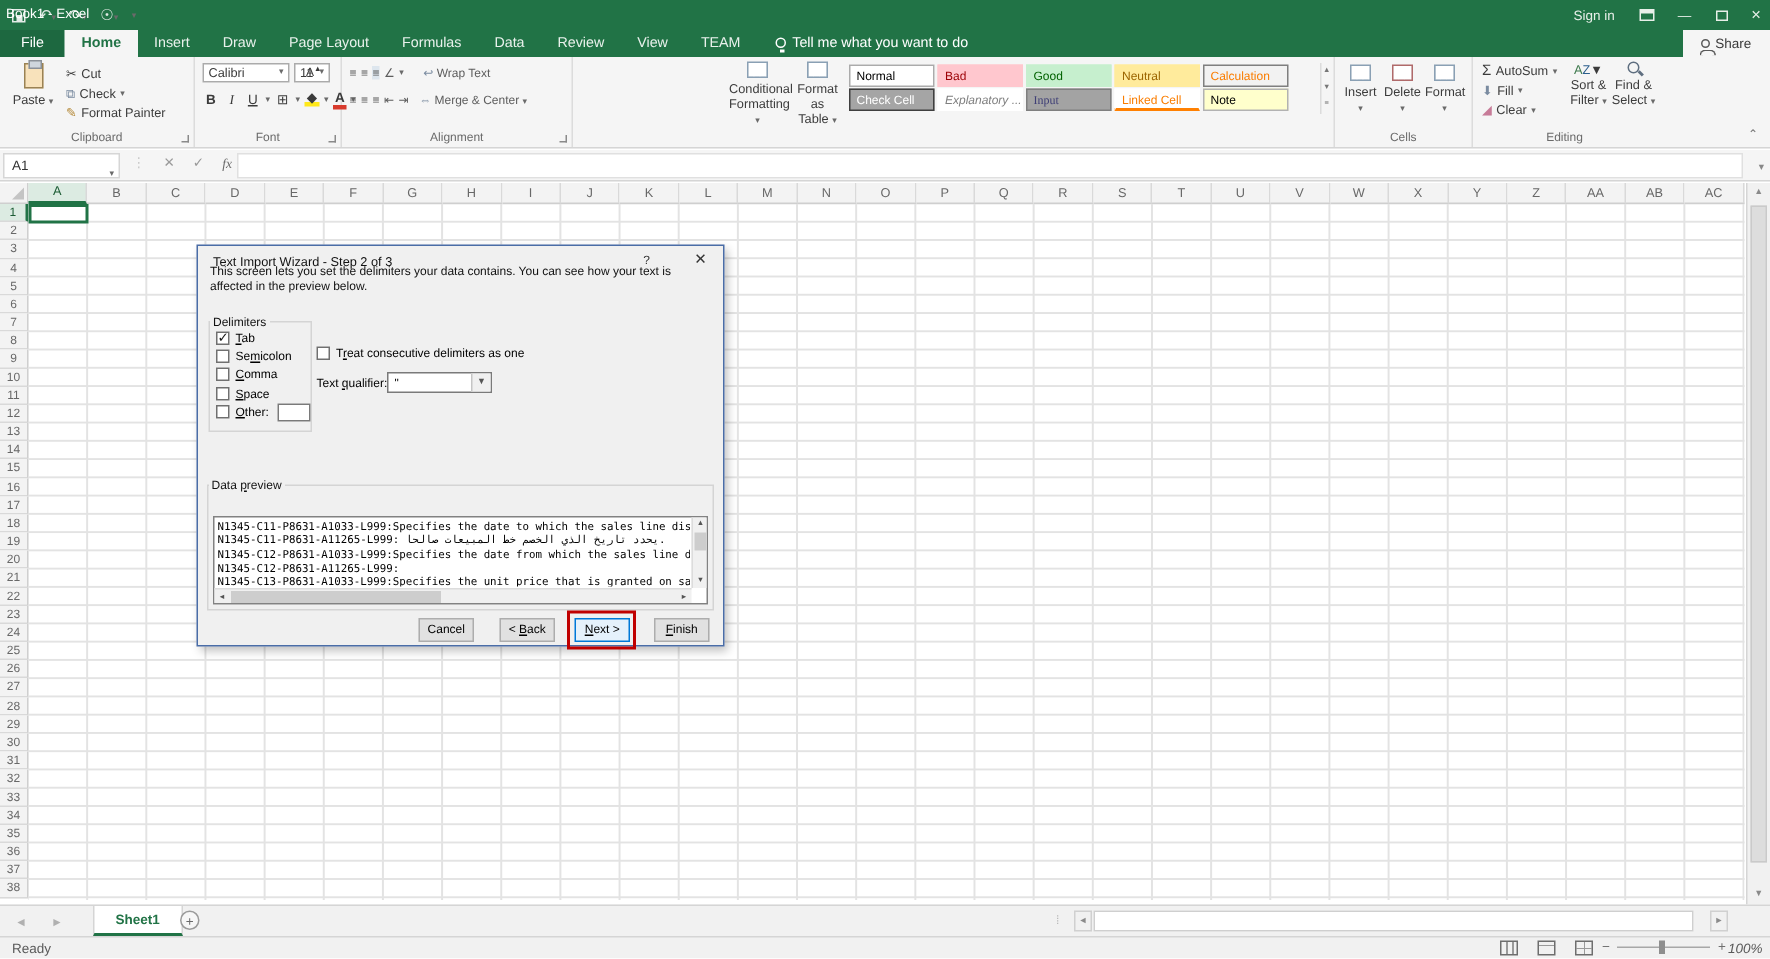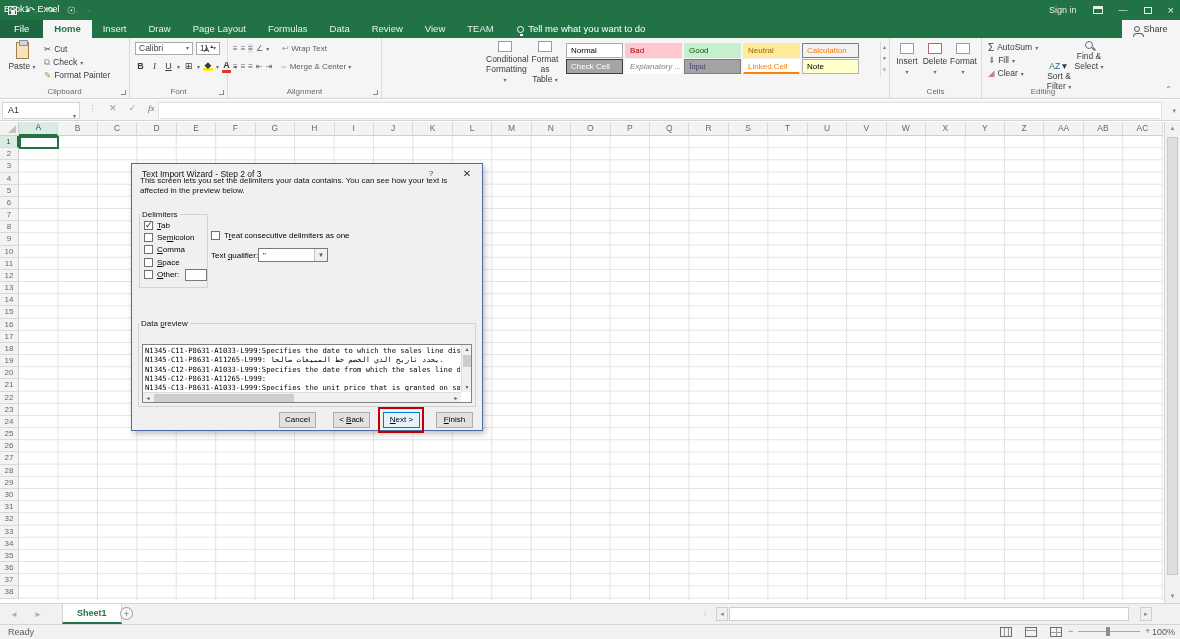--- a/index.html
+++ b/index.html
@@ -92,21 +92,21 @@
   .statusbar { position:absolute; left:0; top:624px; width:1180px; height:15px; background:#f1f1f1; border-top:1px solid #d5d5d5; color:#5a5a5a; }
   .ready { position:absolute; left:8px; top:2px; font-size:9px; }
   .views { position:absolute; left:1000px; top:2px; display:flex; gap:13px; }
   .sb-ico { display:inline-block; width:12px; height:10px; border:1px solid #6e6e6e; background:linear-gradient(to right,transparent 3px,#9a9a9a 3px 4px,transparent 4px 7px,#9a9a9a 7px 8px,transparent 8px); }
   .sb-ico.pl { background:linear-gradient(to bottom,transparent 2px,#9a9a9a 2px 3px,transparent 3px); }
   .sb-ico.pb { background:linear-gradient(to bottom,transparent 4px,#9a9a9a 4px 5px,transparent 5px),linear-gradient(to right,transparent 5px,#9a9a9a 5px 6px,transparent 6px); }
   .zoomctl { position:absolute; left:1068px; top:1px; display:flex; align-items:center; gap:5px; color:#6e6e6e; }
   .ztrack { position:relative; width:62px; height:1px; background:#a8a8a8; }
   .ztick { position:absolute; left:30px; top:-3px; width:1px; height:7px; background:#a8a8a8; }
   .zthumb { position:absolute; left:28px; top:-4px; width:4px; height:9px; background:#8e8e8e; }
-  .zoomlabel { position:absolute; left:1152px; top:2px; font-size:9px; color:#5a5a5a; }
+  .zoomlabel { position:absolute; left:1152px; top:2px; font-size:9px; color:#5a5a5a;font-style:italic; }
 
   
   .dialog { position:absolute; left:131px; top:163px; width:352px; height:268px; background:#f0f0f0; border:1px solid #4a6da7; box-shadow:2px 3px 6px rgba(0,0,0,.25); font-size:8px; color:#000; }
   .dlg-title { position:absolute; left:0; top:0; right:0; height:20px; line-height:20px; padding-left:10px; font-size:8.5px; color:#111; }
   .dlg-help { position:absolute; right:42px; top:0; width:18px; height:20px; text-align:center; line-height:20px; color:#333; }
   .dlg-close { position:absolute; right:0; top:0; width:30px; height:20px; text-align:center; line-height:19px; color:#333; font-size:10px; }
   .dlg-desc { position:absolute; left:8px; top:12px; width:336px; line-height:10px; color:#111; }
   fieldset { border:1px solid #d4d4d4; }
   .fs-delims { position:absolute; left:7px; top:46px; width:65px; height:78px; }
   .fs-delims legend, .fs-preview legend { font-size:8px; color:#111; padding:0 2px; margin-left:0; }
@@ -277,21 +277,21 @@
       <div class="smallrow" style="left:6px;top:16px;">
           <span style="color:#7a8ba0;">⬇</span>
           <span>Fill</span> 
           <span class="dd">▾</span>
         </div>
       <div class="smallrow" style="left:6px;top:29px;">
           <span style="color:#c77b98;">◢</span>
           <span>Clear</span> 
           <span class="dd">▾</span>
         </div>
-      <div class="bigbtn" style="left:62px;top:3px;width:30px;line-height:10px;margin-top:20px;">
+      <div class="bigbtn" style="left:62px;top:3px;width:30px;line-height:10px;">
         <span><span style="color:#3f7a4e;">A</span><span style="color:#2b5e8c;">Z</span>▼</span><br>
         <span>Sort &amp;</span><br><span>Filter</span> <span class="dd">▾</span>
       </div>
       <div class="bigbtn" style="left:92px;top:3px;width:30px;line-height:10px;">
         <span style="display:inline-block;width:8px;height:8px;border:1.5px solid #5f6f80;border-radius:50%;position:relative;"><i style="position:absolute;left:6px;top:6px;width:4px;height:1.5px;background:#5f6f80;transform:rotate(45deg);"></i></span><br>
         <span>Find &amp;</span><br><span>Select</span> <span class="dd">▾</span>
       </div>
       <div class="glabel">Editing</div>
     </div>
     <div class="collapse">⌃</div>

